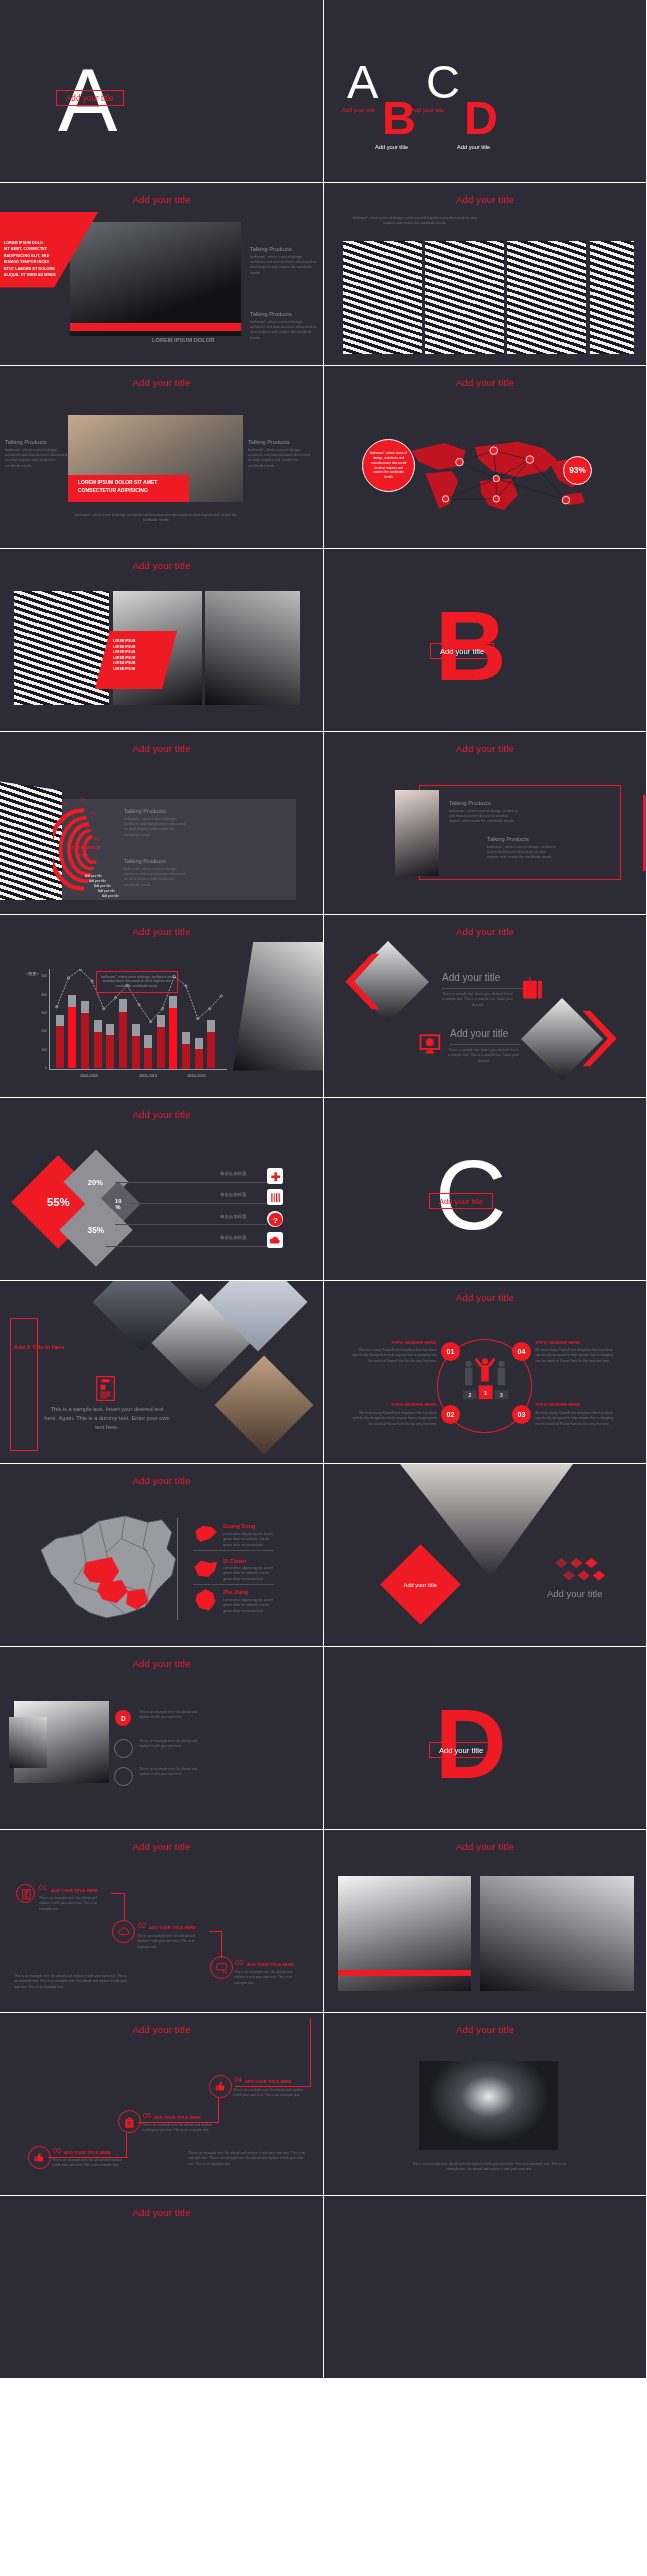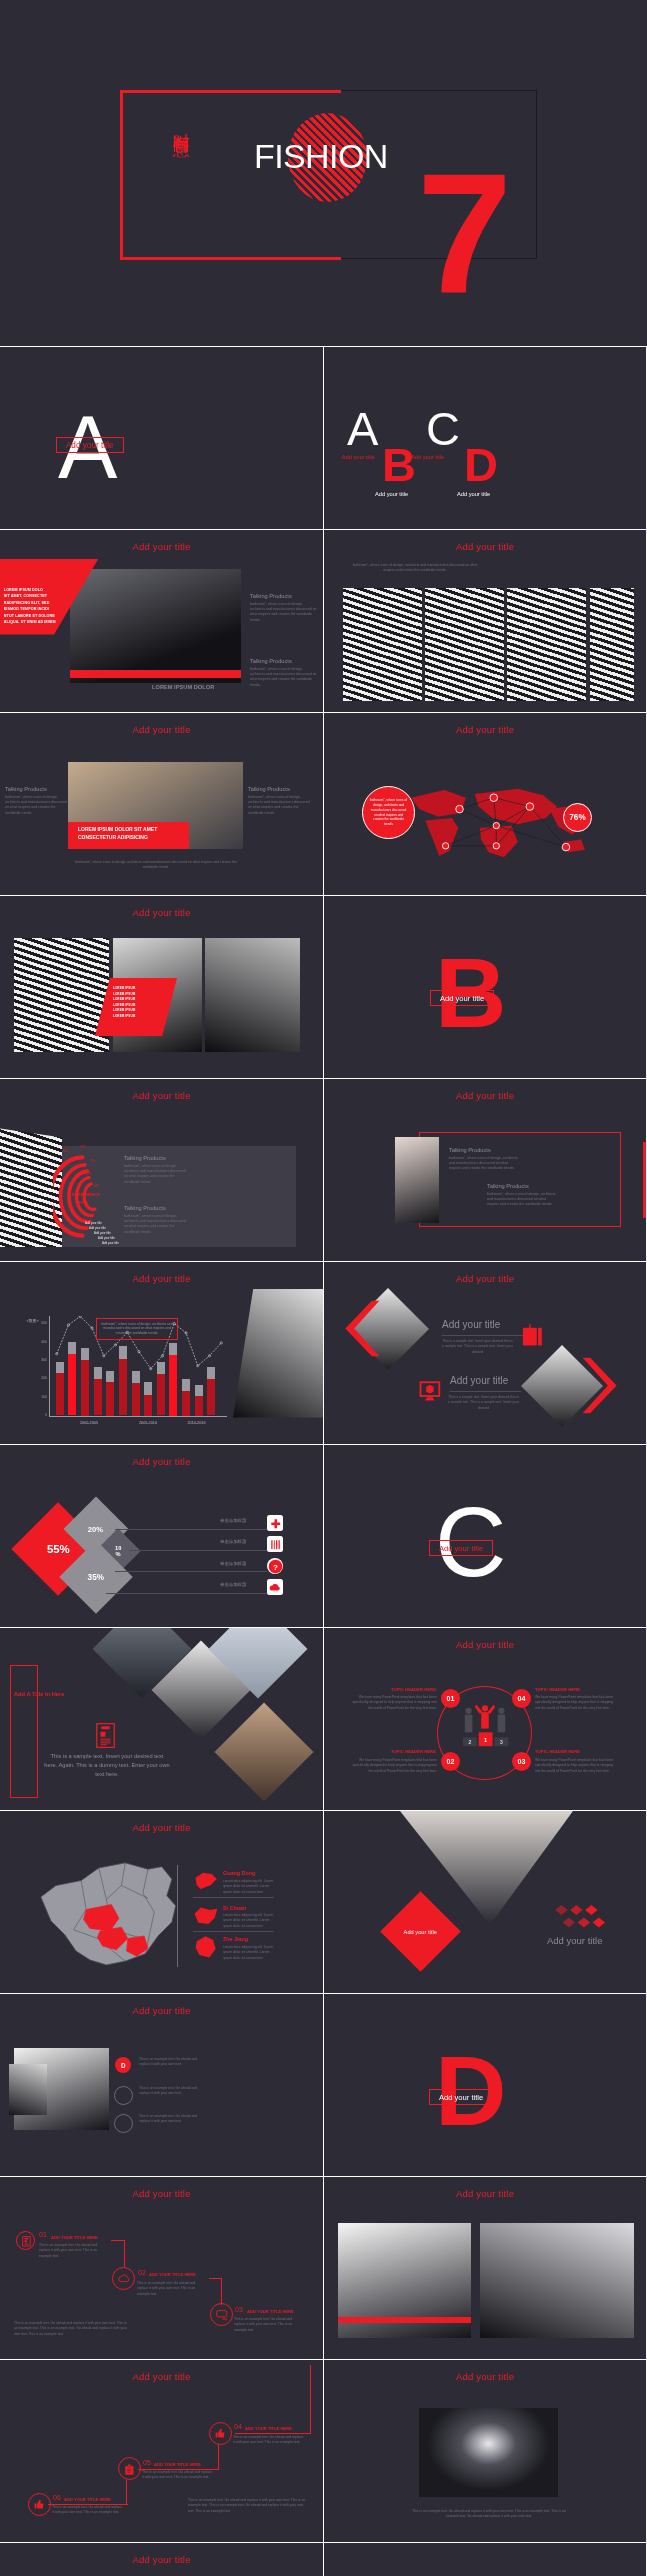--- a/index.html
+++ b/index.html
@@ -93,30 +93,20 @@
   .connector{ position:absolute; background:#ee1b24; }
   .photo-dia{ position:absolute; transform:rotate(45deg); overflow:hidden; }
   .photo-dia > i{ position:absolute; inset:-30%; transform:rotate(-45deg);
                   display:block; }
 </style>
 </head>
 <body>
 
 <div class="deck">
 
-  <div class="slide full">
-    <div class="cover-frame" style="left:120px;top:90px;width:417px;height:169px;"></div>
-    <div class="cover-red-l" style="left:120px;top:90px;width:221px;height:2.5px;"></div>
-    <div class="cover-red-l" style="left:120px;top:90px;width:2.5px;height:169px;"></div>
-    <div class="cover-red-l" style="left:120px;top:257px;width:221px;height:2.5px;"></div>
-    <div class="cover-circle" style="left:288px;top:113px;width:79px;height:89px;"></div>
-    <div class="cover-cn" style="left:172px;top:120px;font-size:17px;">时尚创意</div>
-    <div class="cover-word" style="left:254px;top:137px;font-size:34px;letter-spacing:-0.6px;">FISHION</div>
-    <div class="seven" style="left:417px;top:169px;font-size:171px;">7</div>
-  </div>
 
   <div class="slide half">
     <div class="bigletter" style="left:58px;top:56px;font-size:89px;color:#fff;">A</div>
     <div class="boxlabel" style="left:56px;top:90px;font-size:8.2px;">Add your title</div>
   </div>
 
   <div class="slide half right">
     <div class="bigletter" style="left:23px;top:58px;font-size:47px;color:#fff;">A</div>
     <div style="position:absolute;left:17.7px;top:107px;font-size:5.7px;color:#ee1b24;">Add your title</div>
     <div class="bigletter" style="left:58px;top:94px;font-size:47px;color:#ee1b24;font-weight:700;">B</div>
@@ -197,21 +187,21 @@
         <circle cx="94" cy="52" r="6"></circle>
           <circle cx="148" cy="34" r="6"></circle>
         <circle cx="205" cy="48" r="6"></circle>
           <circle cx="152" cy="78" r="5"></circle>
         <circle cx="72" cy="110" r="5"></circle>
           <circle cx="152" cy="110" r="5"></circle>
         <circle cx="262" cy="112" r="6"></circle>
       </g>
     </svg>
     <div class="bubble" style="left:38px;top:73px;width:53px;height:53px;font-size:3.2px;line-height:1.5;padding:6.3px;">bathroom", where icons of design, architects and manufacturers discussed on what inspires and creates the worldwide trends</div>
-    <div class="bubble" style="left:239px;top:90px;width:29px;height:29px;font-size:8.2px;font-weight:700;">76%</div>
+    <div class="bubble" style="left:239px;top:90px;width:29px;height:29px;font-size:8.2px;font-weight:700;">93%</div>
   </div>
 
   <div class="slide half">
     <div class="ttl">Add your title</div>
     <div class="ph zebra" style="left:14px;top:42px;width:95px;height:114px;"></div>
     <div class="ph" style="left:113px;top:42px;width:89px;height:114px;background:linear-gradient(160deg,#d8d8d8,#101014);"></div>
     <div class="ph" style="left:205px;top:42px;width:95px;height:114px;background:linear-gradient(200deg,#bdbdbd,#0c0c10);"></div>
     <div class="redbar" style="left:95px;top:82px;width:82px;height:58px;clip-path:polygon(18% 0,100% 0,82% 100%,0 100%);"></div>
     <div class="whitecaps" style="position:absolute;left:113px;top:90px;font-size:3px;line-height:1.85;">
       <div>LOREM IPSUM</div>

